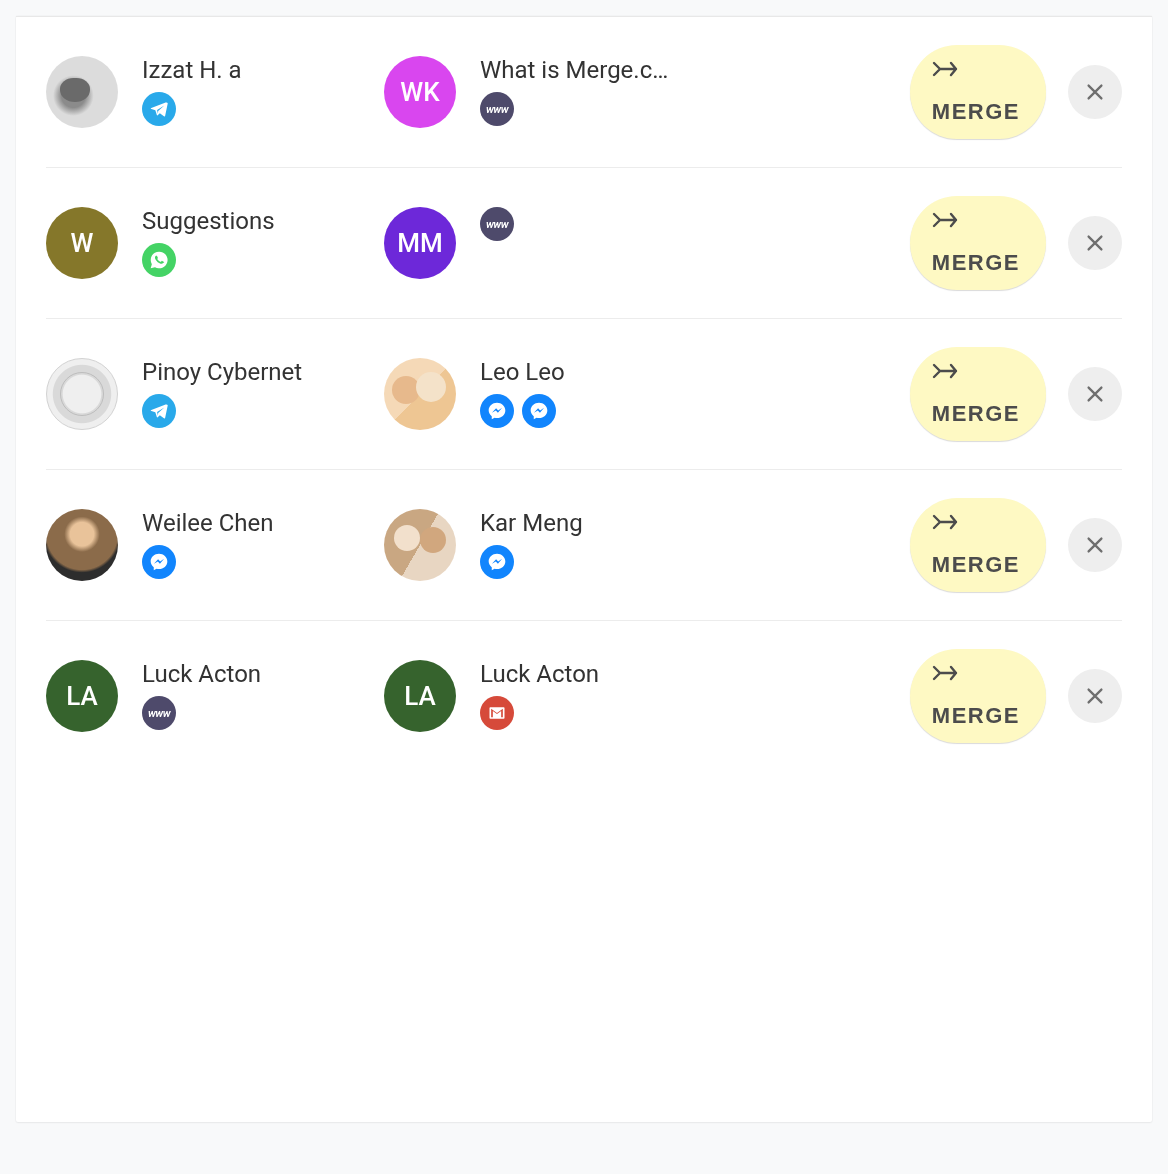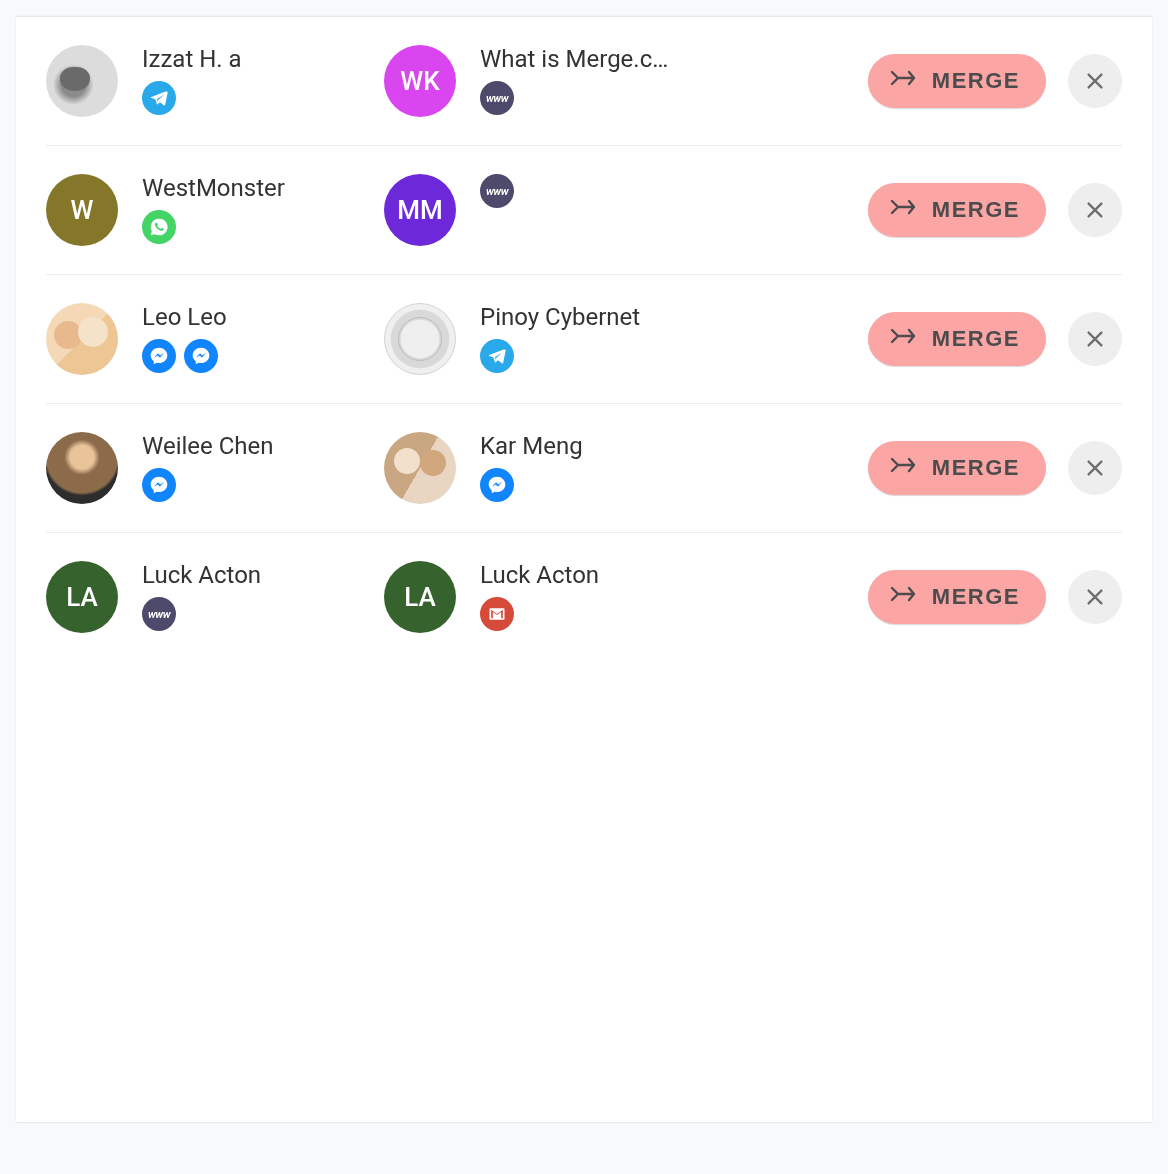--- a/index.html
+++ b/index.html
@@ -107,28 +107,29 @@
     display: flex;
     align-items: center;
     gap: 22px;
   }
   .merge-btn {
     display: inline-flex;
     align-items: flex-start;
     gap: 14px;
     padding: 14px 26px 14px 22px;
     border-radius: 999px;
-    background: #fca5a5;
+    background: #fef9c3;
     border: none;
     box-shadow: 0 1px 1px rgba(0,0,0,.15);
     font-size: 22px;
     font-weight: 700;
     letter-spacing: 1.5px;
     color: #4c4c4c;
     cursor: pointer;
+    flex-direction: column;
   }
   .merge-btn svg { width: 28px; height: 20px; }
   .dismiss-btn {
     width: 54px;
     height: 54px;
     border-radius: 50%;
     display: flex;
     align-items: center;
     justify-content: center;
     background: #eeeeee;
@@ -225,21 +226,21 @@
             <svg>
               <use href="#ic-close"></use>
             </svg>
           </button>
         </div>
       </div>
       <div class="row">
         <div class="contact">
           <div class="avatar" style="background: rgb(133, 119, 42);">W</div>
           <div class="contact-col">
-            <div class="contact-name">WestMonster</div>
+            <div class="contact-name">Suggestions</div>
             <div class="badges">
               <div class="badge bg-whatsapp">
                 <svg>
                   <use href="#ic-whatsapp"></use>
                 </svg>
               </div>
             </div>
           </div>
         </div>
         <div class="contact">
@@ -259,45 +260,45 @@
           </button>
           <button class="dismiss-btn">
             <svg>
               <use href="#ic-close"></use>
             </svg>
           </button>
         </div>
       </div>
       <div class="row">
         <div class="contact">
+          <div class="avatar av-coin"></div>
+          <div class="contact-col">
+            <div class="contact-name">Pinoy Cybernet</div>
+            <div class="badges">
+              <div class="badge bg-telegram">
+                <svg>
+                  <use href="#ic-telegram"></use>
+                </svg>
+              </div>
+            </div>
+          </div>
+        </div>
+        <div class="contact">
           <div class="avatar av-people1"></div>
           <div class="contact-col">
             <div class="contact-name">Leo Leo</div>
             <div class="badges">
               <div class="badge bg-messenger">
                 <svg>
                   <use href="#ic-messenger"></use>
                 </svg>
               </div>
               <div class="badge bg-messenger">
                 <svg>
                   <use href="#ic-messenger"></use>
-                </svg>
-              </div>
-            </div>
-          </div>
-        </div>
-        <div class="contact">
-          <div class="avatar av-coin"></div>
-          <div class="contact-col">
-            <div class="contact-name">Pinoy Cybernet</div>
-            <div class="badges">
-              <div class="badge bg-telegram">
-                <svg>
-                  <use href="#ic-telegram"></use>
                 </svg>
               </div>
             </div>
           </div>
         </div>
         <div class="actions">
           <button class="merge-btn">
             <span><svg>
                 <use href="#ic-merge"></use>
               </svg></span>

